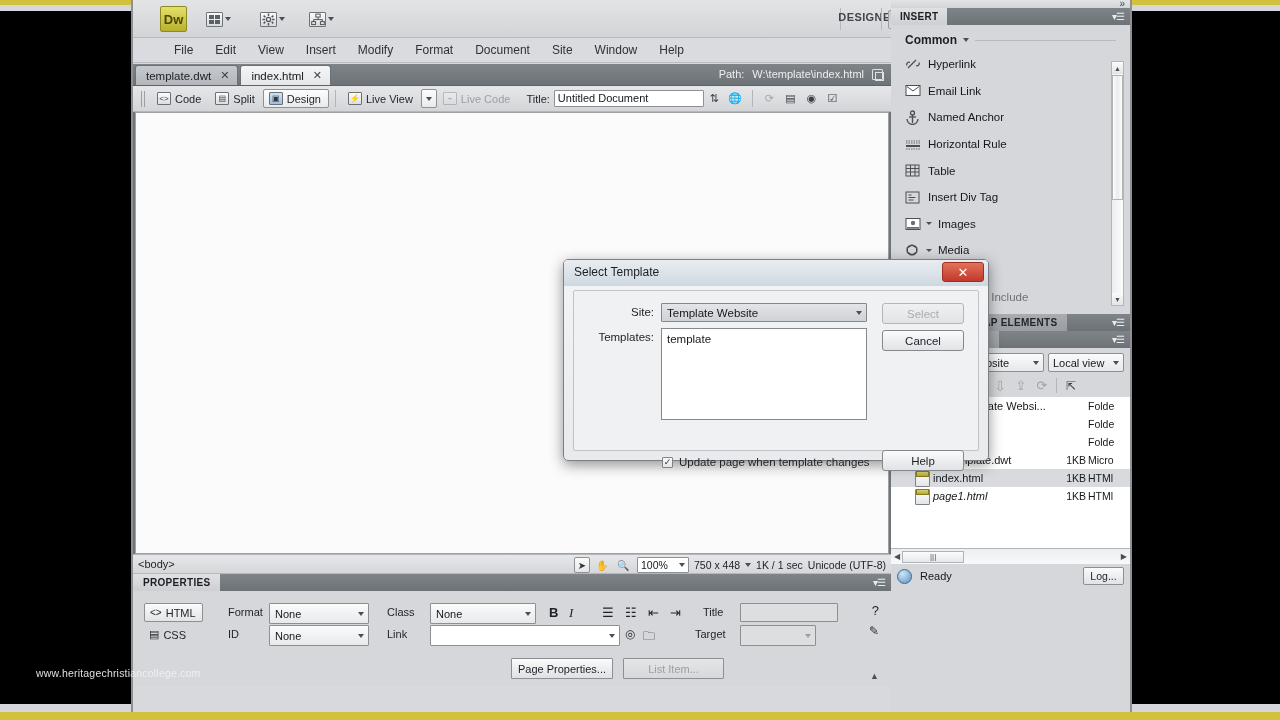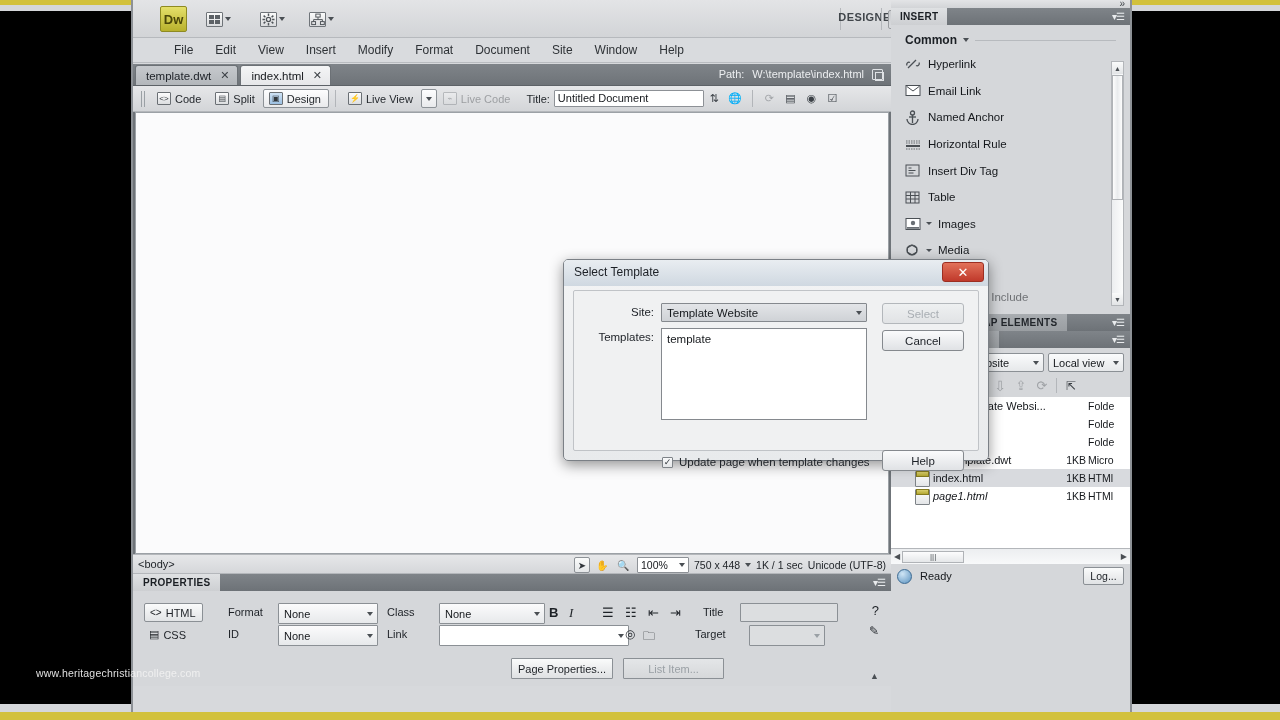--- a/index.html
+++ b/index.html
@@ -179,21 +179,21 @@
   }
   .cssbtn {
     position:absolute; left:11px; top:34px; width:59px; height:19px;
     display:flex;align-items:center;gap:4px;padding-left:5px;font-size:11px;color:#1d2126;
   }
   .plabel { position:absolute; font-size:11px; color:#1d2126; }
   .pselect {
     position:absolute; height:21px; background:linear-gradient(#fbfbfc,#e7e9eb);
     border:1px solid #8b9095; border-radius:1px;
     display:flex;align-items:center;justify-content:space-between;
-    padding:0 4px 0 5px; font-size:11px; color:#15181c;margin-left:9px;
+    padding:0 4px 0 5px; font-size:11px; color:#15181c;
   }
   .pinput {
     position:absolute; height:19px; background:#fff; border:1px solid #8b9095; border-radius:1px;
     font-size:11px;color:#15181c; padding:0 4px; line-height:17px;
   }
   .pinput.dis { background:#dcdee0; }
   .pbtn {
     position:absolute; height:21px; background:linear-gradient(#fafbfb,#dfe1e3);
     border:1px solid #8b9095; border-radius:1px;
     display:flex;align-items:center;justify-content:center; font-size:11px; color:#1d2126;
@@ -627,37 +627,37 @@
                 </svg>
             </span>
             <span class="ilabel">Horizontal Rule</span>
           </div>
 
           <div class="irow">
             <span class="iicon">
               <svg width="15" height="13" viewBox="0 0 15 13">
                   <g fill="none" stroke="#4a4f54">
                     <rect x="1" y="1" width="13" height="11"></rect>
-                    <path d="M3.5 4h3M3.5 6.5h7M3.5 9h5"></path>
+                    <path d="M1 4.5h13M1 8h13M5.5 1v11M10 1v11"></path>
                   </g>
                 </svg>
             </span>
-            <span class="ilabel">Insert Div Tag</span>
+            <span class="ilabel">Table</span>
           </div>
 
           <div class="irow">
             <span class="iicon">
               <svg width="15" height="13" viewBox="0 0 15 13">
                   <g fill="none" stroke="#4a4f54">
                     <rect x="1" y="1" width="13" height="11"></rect>
-                    <path d="M1 4.5h13M1 8h13M5.5 1v11M10 1v11"></path>
+                    <path d="M3.5 4h3M3.5 6.5h7M3.5 9h5"></path>
                   </g>
                 </svg>
             </span>
-            <span class="ilabel">Table</span>
+            <span class="ilabel">Insert Div Tag</span>
           </div>
 
           <div class="irow">
             <span class="iicon">
               <svg width="16" height="14" viewBox="0 0 16 14">
                   <rect x="1" y="1.5" width="14" height="11" fill="#fff" stroke="#4a4f54"></rect>
                   <circle cx="8" cy="6" r="2.2" fill="#6b7075"></circle>
                   <rect x="2" y="10" width="12" height="1.8" fill="#6b7075"></rect>
                 </svg>
             </span>

